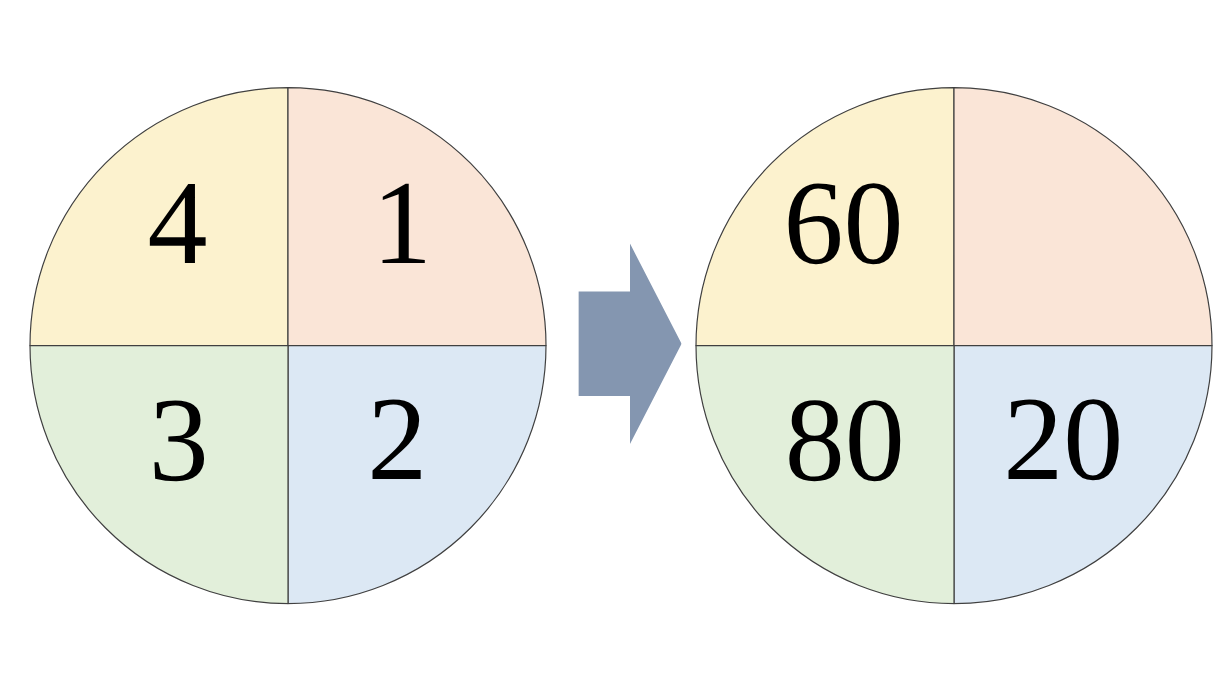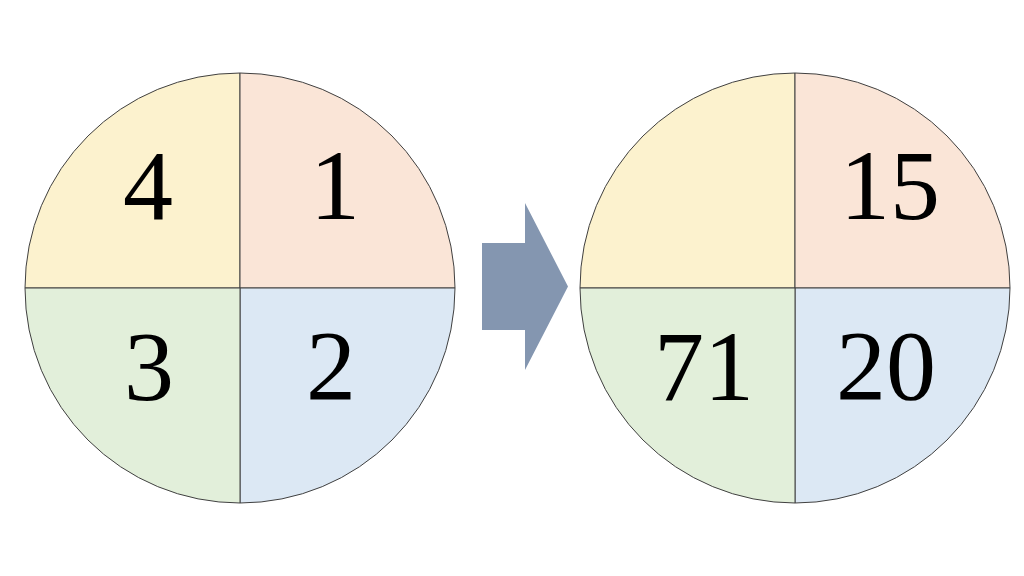--- a/index.html
+++ b/index.html
@@ -82,18 +82,18 @@
     </svg>
   </div>
 
   <div class="wheel wheel-right">
     <svg viewBox="0 0 432 432">
       <path d="M216,216 L1,216 A215,215 0 0 1 216,1 Z" fill="#FCF2CE"></path>
       <path d="M216,216 L216,1 A215,215 0 0 1 431,216 Z" fill="#FAE5D7"></path>
       <path d="M216,216 L431,216 A215,215 0 0 1 216,431 Z" fill="#DCE8F4"></path>
       <path d="M216,216 L216,431 A215,215 0 0 1 1,216 Z" fill="#E2EFDA"></path>
     </svg>
-    <div class="q-label q-tr">15</div>
-    <div class="q-label q-bl">71</div>
+    <div class="q-label q-tl">60</div>
+    <div class="q-label q-bl">80</div>
     <div class="q-label q-br">20</div>
   </div>
 
 </div>
 
 </body></html>

